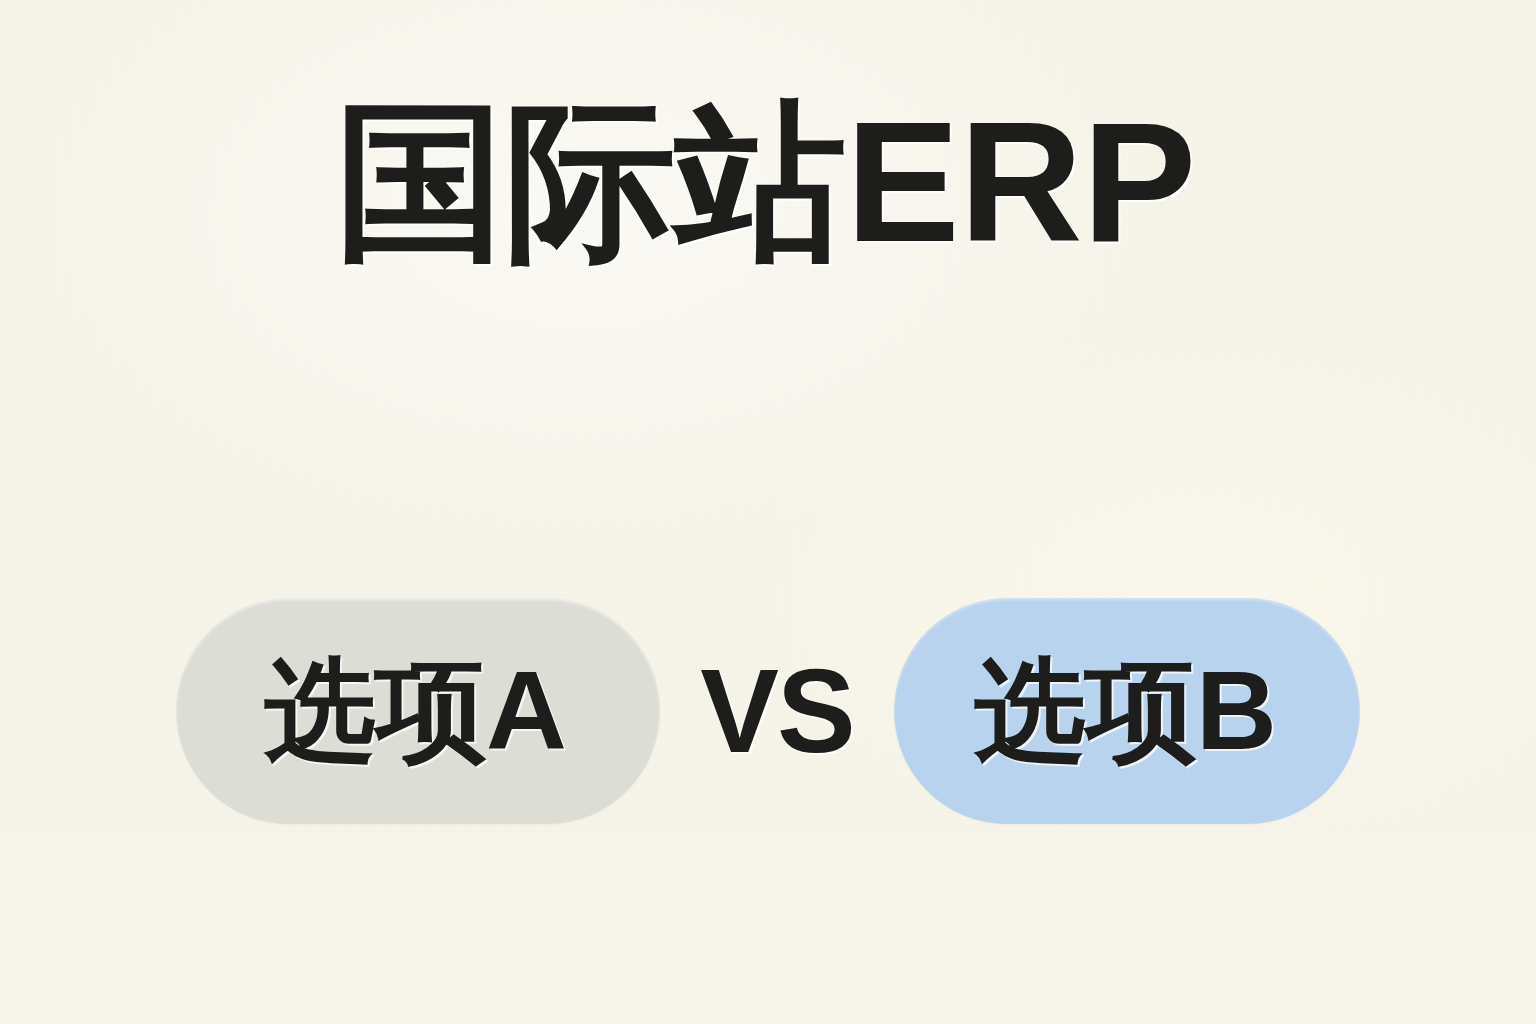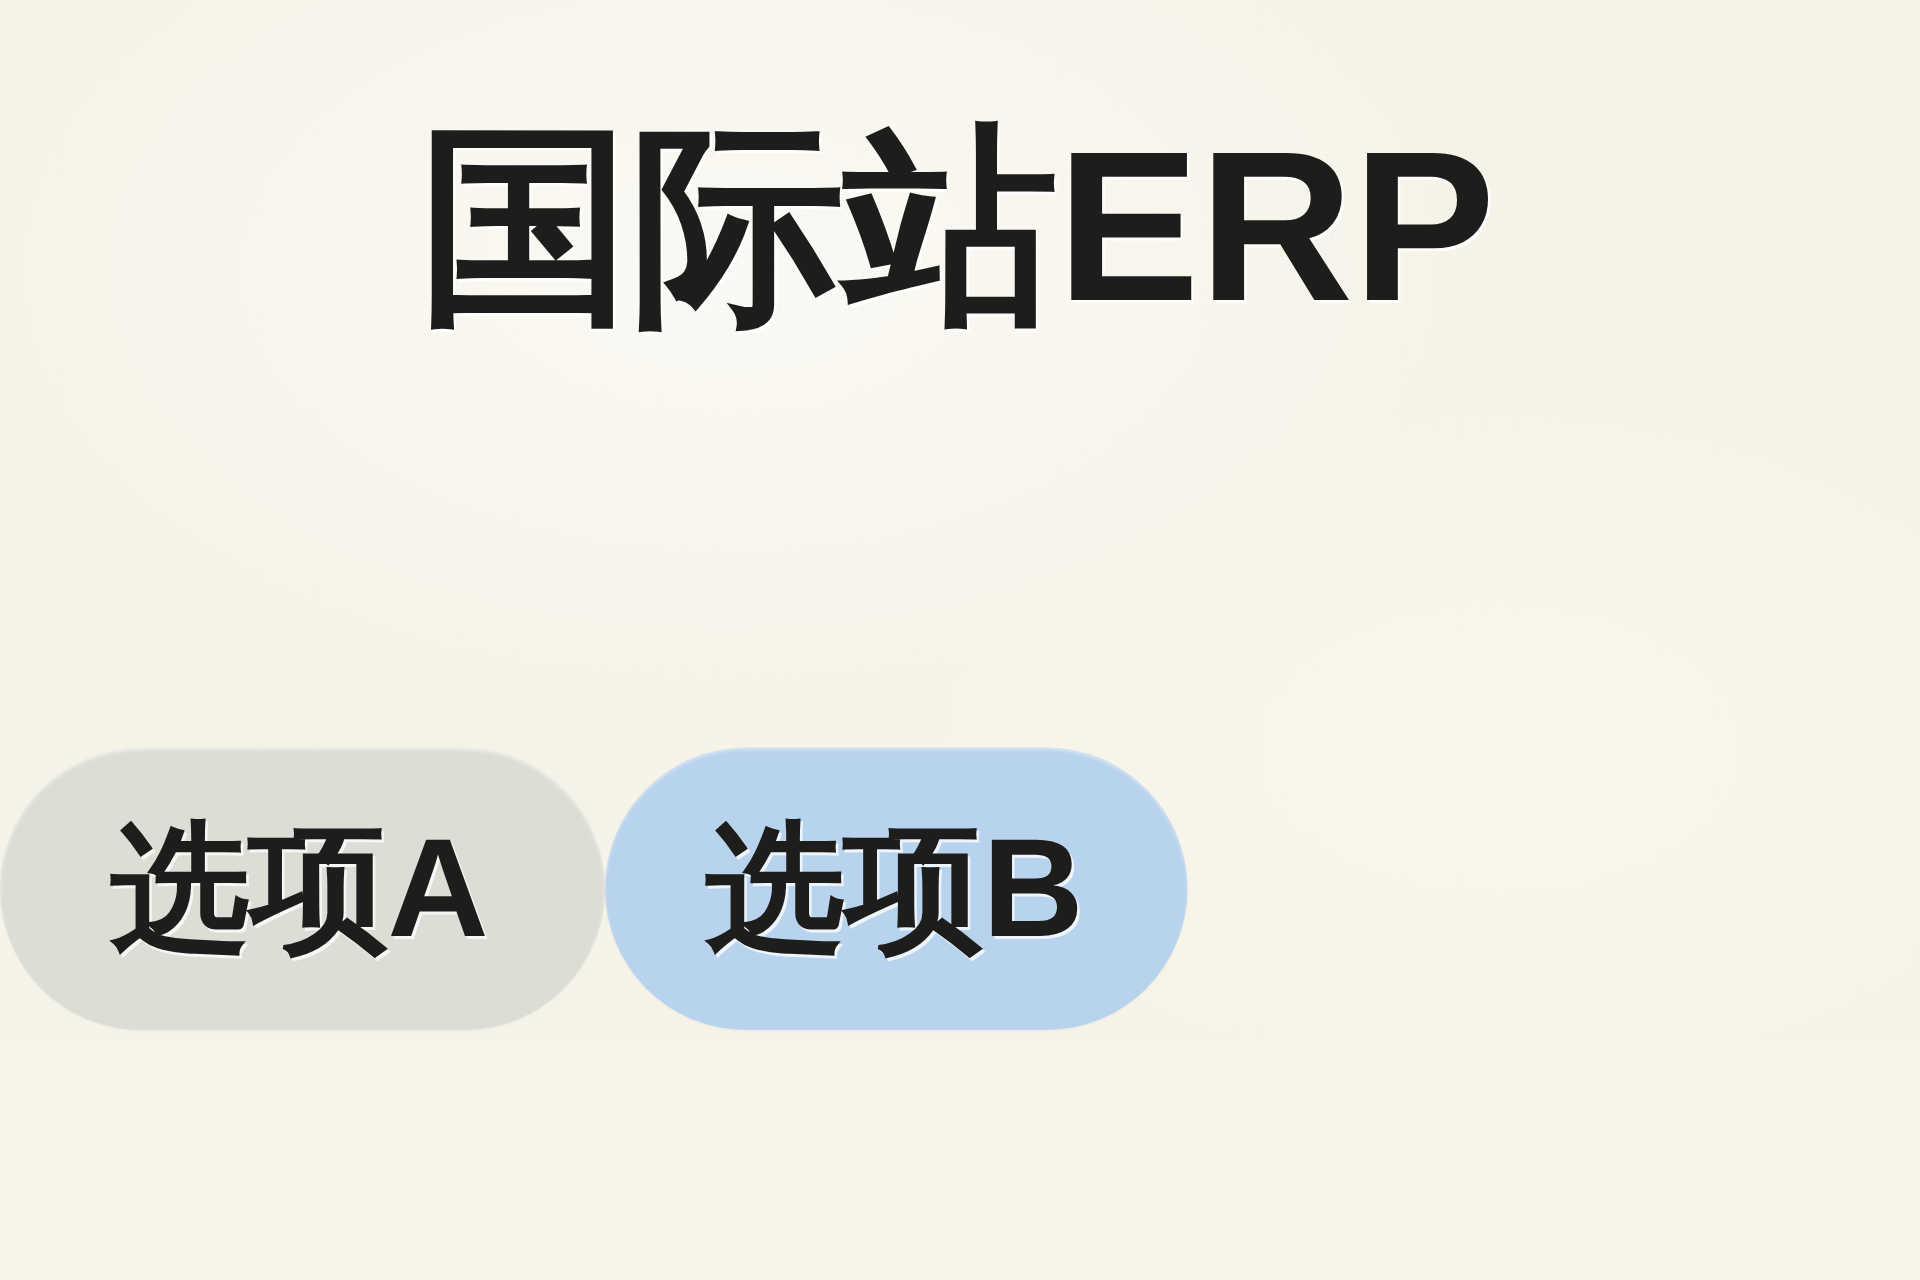--- a/index.html
+++ b/index.html
@@ -72,21 +72,21 @@
 
   
   .compare-row {
     position: absolute;
     left: 0;
     right: 0;
     top: 596px;
     height: 230px;
     display: flex;
     align-items: center;
-    justify-content: flex-start;
+    justify-content: center;
     gap: 0;
     user-select: none;
   }
 
   .pill {
     display: flex;
     align-items: center;
     justify-content: center;
     height: 226px;
     border-radius: 116px;
@@ -137,20 +137,21 @@
   <div class="headline">
     <span class="headline-line headline-line-1">国际站ERP</span>
   </div>
 
   <div class="compare-row">
 
     <div class="pill pill-a">
       <span>选项A</span>
     </div>
 
+    <div class="vs-label">VS</div>
 
     <div class="pill pill-b">
       <span>选项B</span>
     </div>
 
   </div>
 
 </div>
 
 </body></html>

